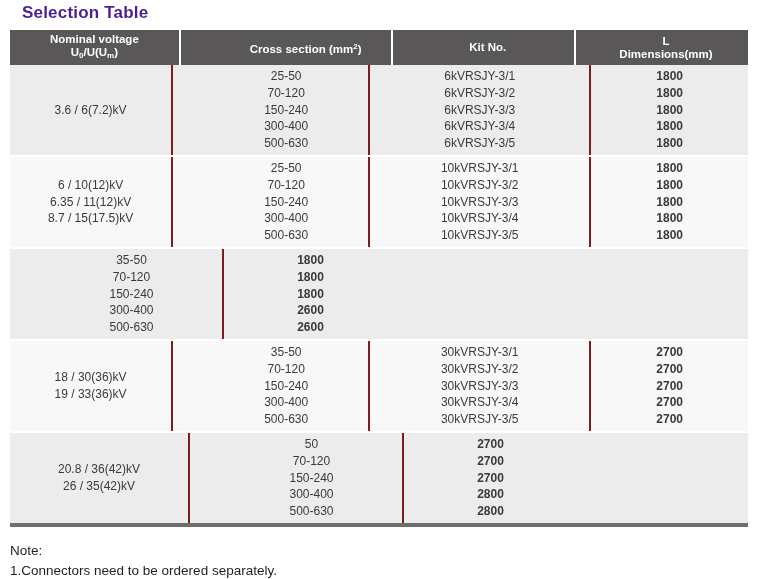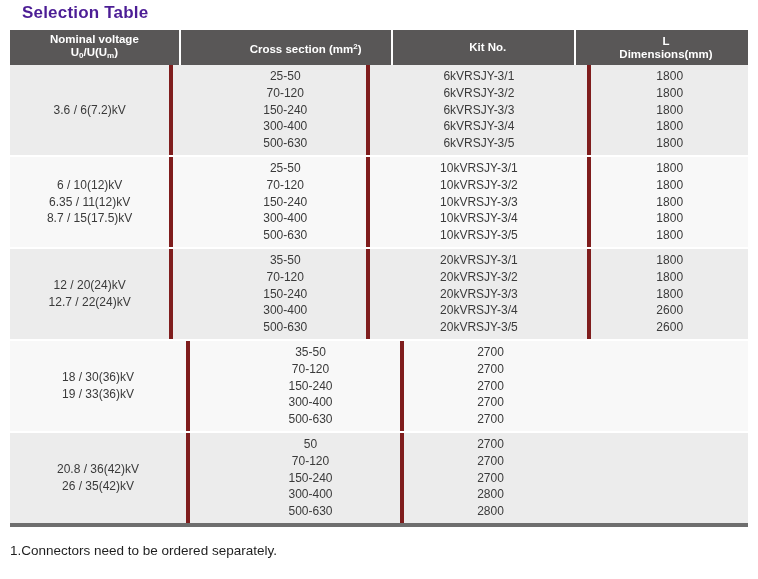--- a/index.html
+++ b/index.html
@@ -63,23 +63,23 @@
     box-sizing:border-box;
     display:flex;
     flex-direction:column;
     justify-content:center;
     align-items:center;
     text-align:center;
     padding:3px 0;
     min-height:84px;
     font-size:12px;
     color:#3a3a3a;
-    border-right:4px solid #7f1d1d;
-  }
-  .cell:last-child { border-right:none; }
+    border-right:2px solid #7f1d1d;
+  }
+  .cell:last-child { border-right:none;font-weight:bold; }
   .cell .line { line-height:16.8px; white-space:nowrap; }
   .notes {
     margin:14px 0 0 10px;
     font-size:13.5px;
     color:#1f1f1f;
     line-height:20px;
   }
 </style>
 </head>
 <body>
@@ -152,37 +152,26 @@
         </div>
         <div class="cell col-dim">
           <div class="line">1800</div>
           <div class="line">1800</div>
           <div class="line">1800</div>
           <div class="line">1800</div>
           <div class="line">1800</div>
         </div>
       </div>
       <div class="group odd">
-        <div class="cell col-voltage">
-          <div class="line">12 / 20(24)kV</div>
-          <div class="line">12.7 / 22(24)kV</div>
-        </div>
         <div class="cell col-cross">
           <div class="line">35-50</div>
           <div class="line">70-120</div>
           <div class="line">150-240</div>
           <div class="line">300-400</div>
           <div class="line">500-630</div>
-        </div>
-        <div class="cell col-kit">
-          <div class="line">20kVRSJY-3/1</div>
-          <div class="line">20kVRSJY-3/2</div>
-          <div class="line">20kVRSJY-3/3</div>
-          <div class="line">20kVRSJY-3/4</div>
-          <div class="line">20kVRSJY-3/5</div>
         </div>
         <div class="cell col-dim">
           <div class="line">1800</div>
           <div class="line">1800</div>
           <div class="line">1800</div>
           <div class="line">2600</div>
           <div class="line">2600</div>
         </div>
       </div>
       <div class="group even">
@@ -190,20 +179,27 @@
           <div class="line">18 / 30(36)kV</div>
           <div class="line">19 / 33(36)kV</div>
         </div>
         <div class="cell col-cross">
           <div class="line">35-50</div>
           <div class="line">70-120</div>
           <div class="line">150-240</div>
           <div class="line">300-400</div>
           <div class="line">500-630</div>
         </div>
+        <div class="cell col-kit">
+          <div class="line">30kVRSJY-3/1</div>
+          <div class="line">30kVRSJY-3/2</div>
+          <div class="line">30kVRSJY-3/3</div>
+          <div class="line">30kVRSJY-3/4</div>
+          <div class="line">30kVRSJY-3/5</div>
+        </div>
         <div class="cell col-dim">
           <div class="line">2700</div>
           <div class="line">2700</div>
           <div class="line">2700</div>
           <div class="line">2700</div>
           <div class="line">2700</div>
         </div>
       </div>
       <div class="group odd">
         <div class="cell col-voltage">
@@ -222,15 +218,16 @@
           <div class="line">2700</div>
           <div class="line">2700</div>
           <div class="line">2800</div>
           <div class="line">2800</div>
         </div>
       </div>
     </div>
 </div>
 
 <div class="notes">
+  <div>Note:</div>
   <div>1.Connectors need to be ordered separately.</div>
 
 </div>
 
 </body></html>

